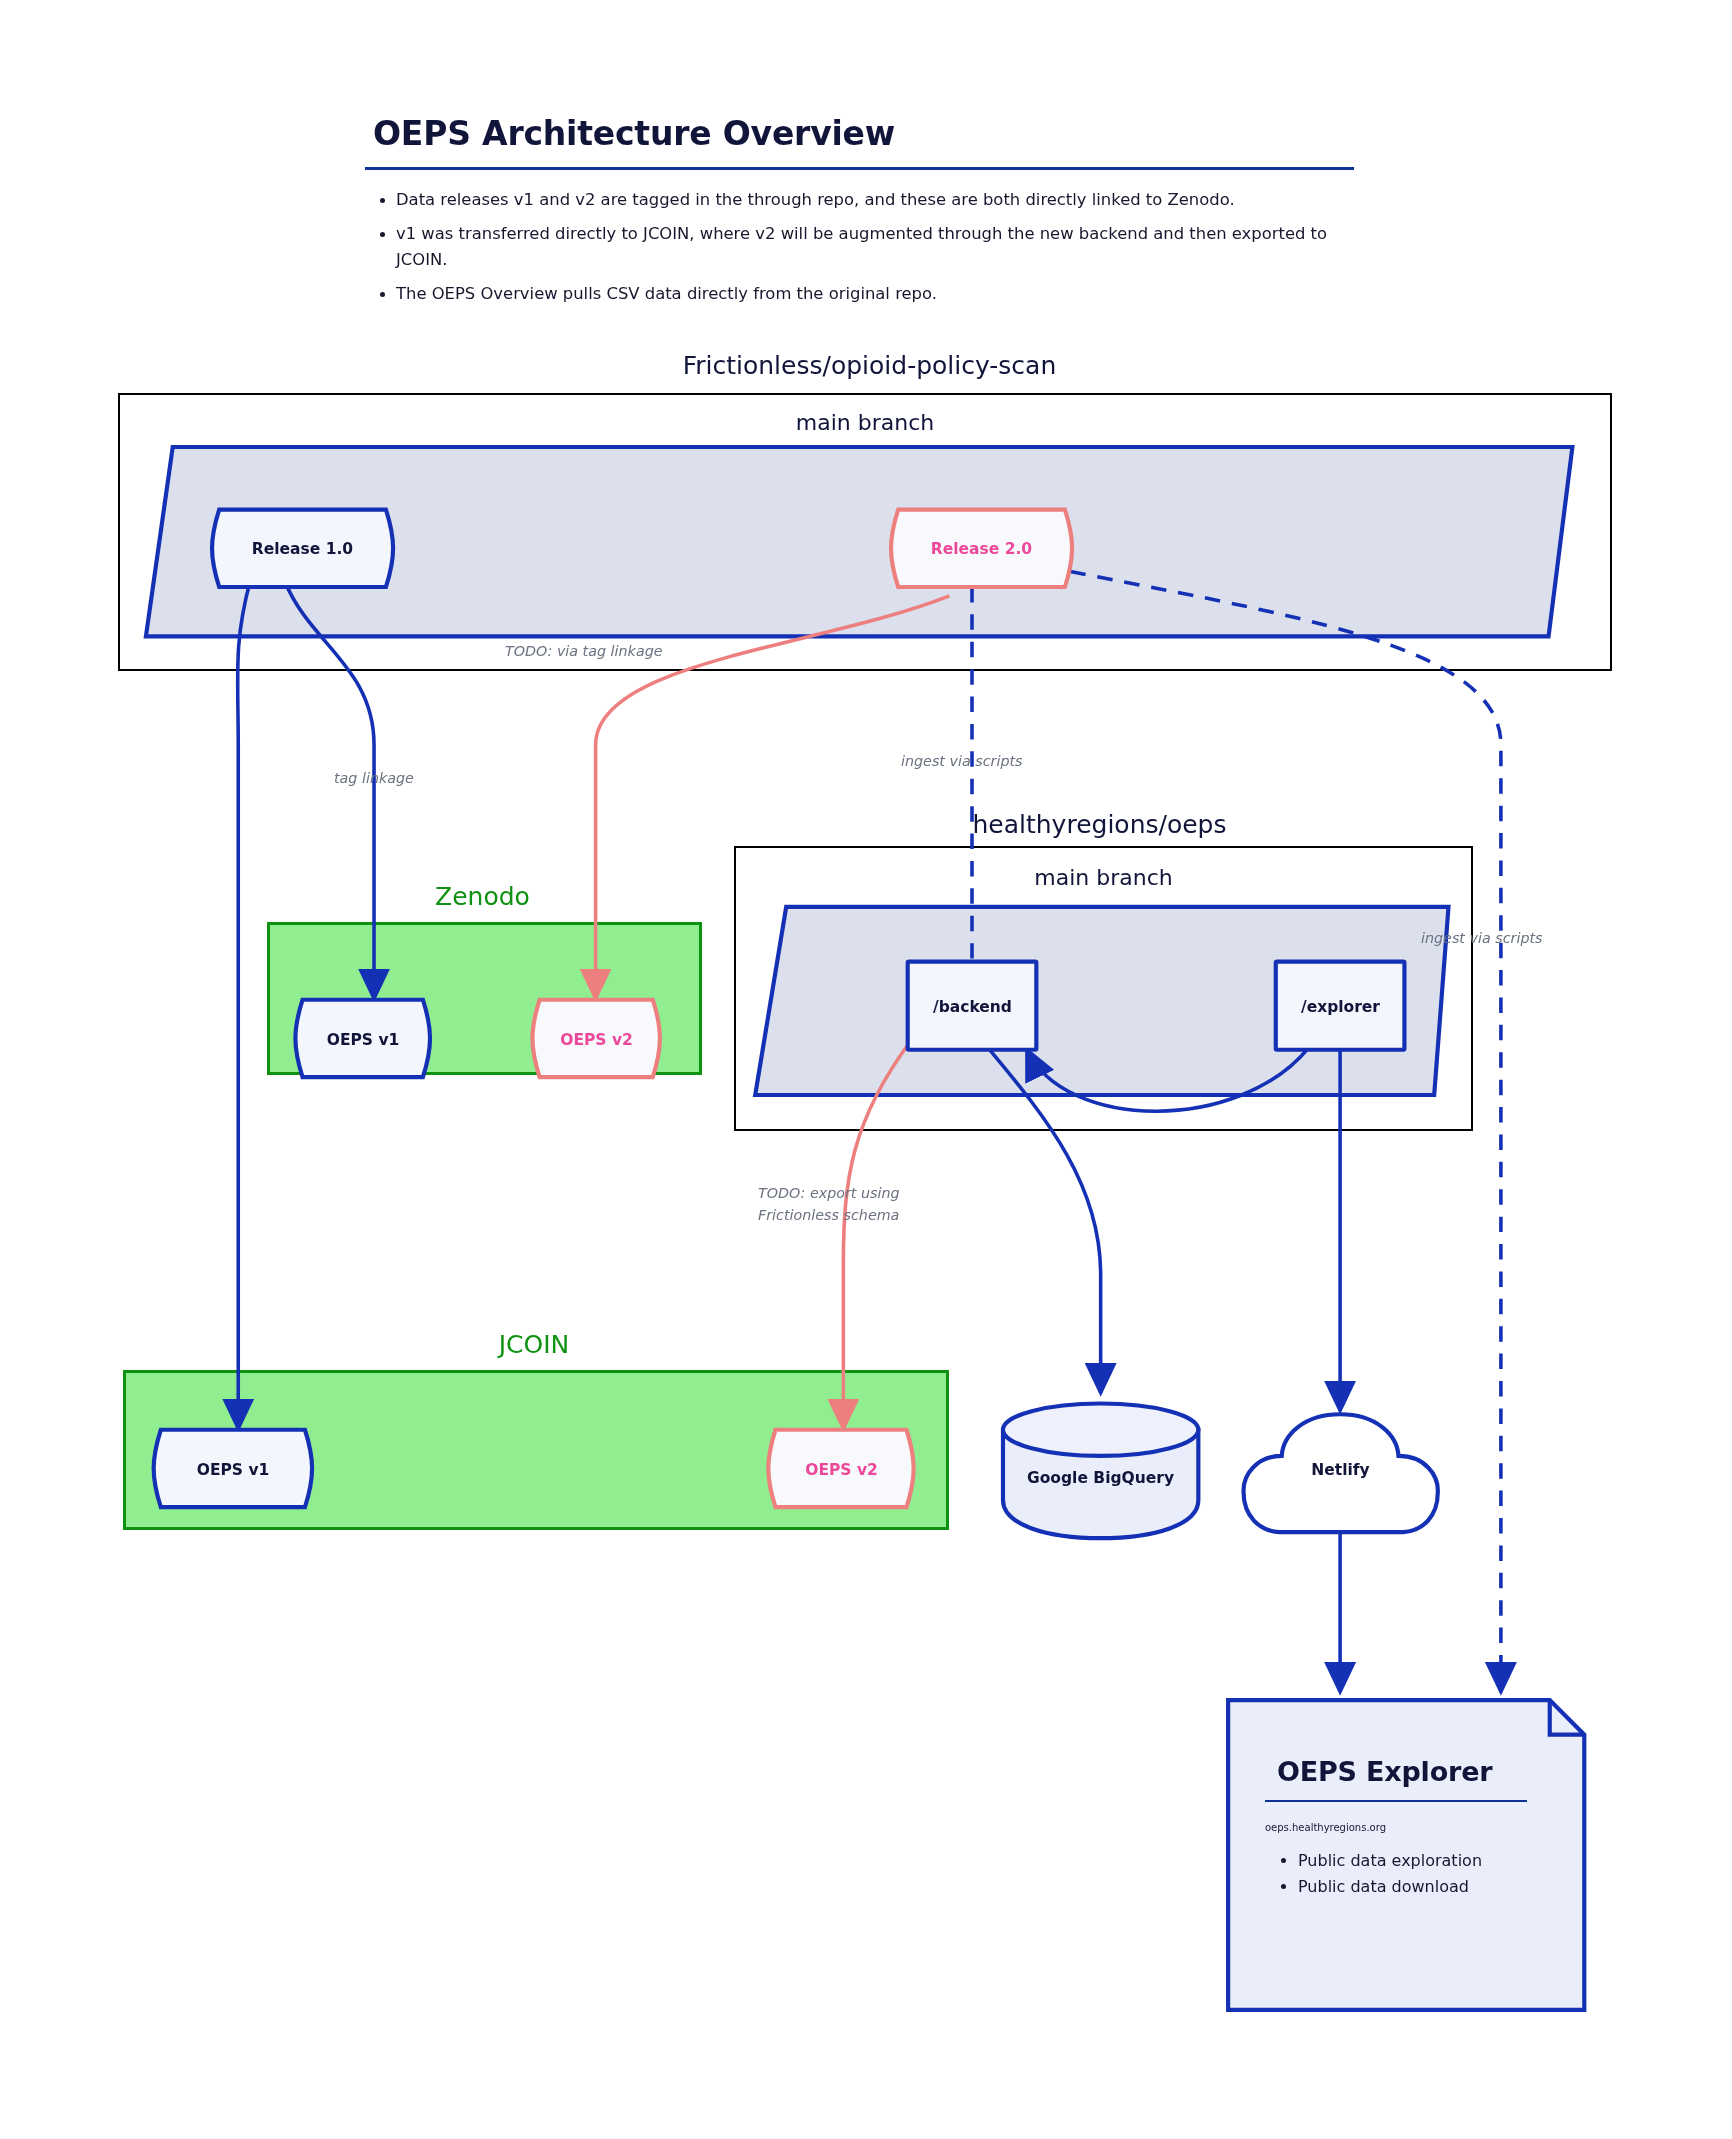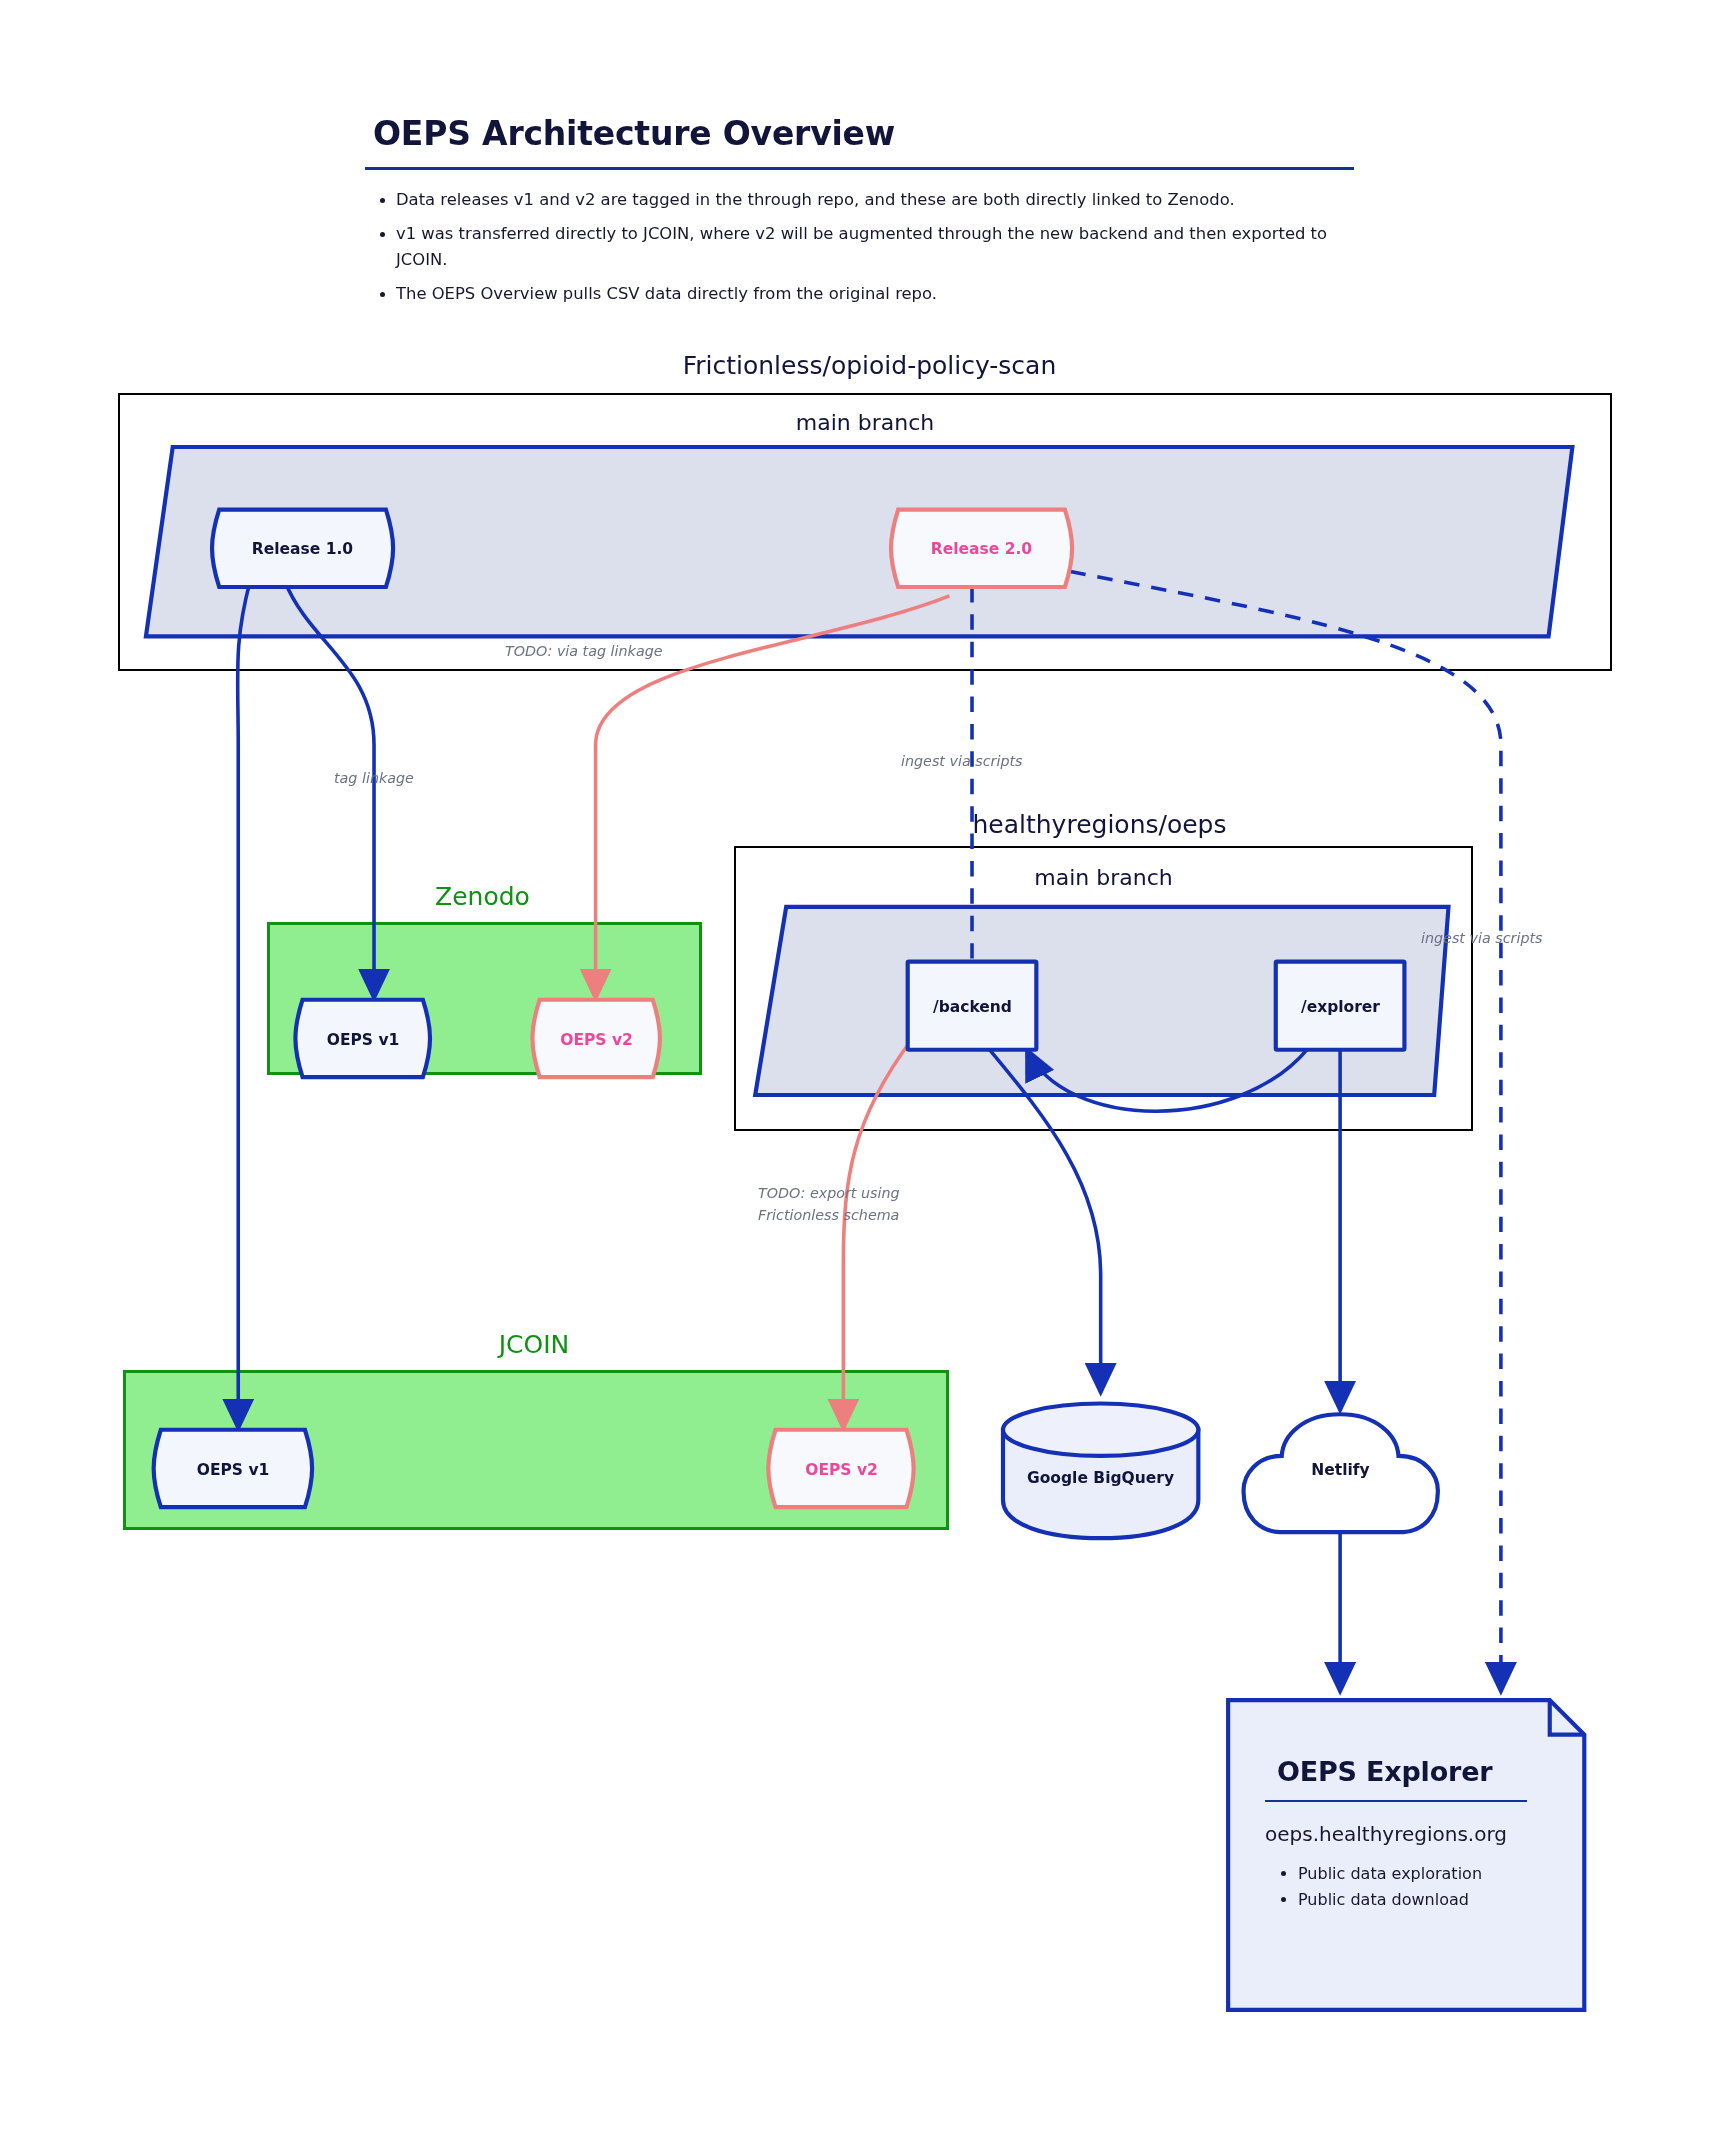--- a/index.html
+++ b/index.html
@@ -144,21 +144,21 @@
     margin: 12px;
     letter-spacing: -0.2px;
   }
   #explorer-rule {
     height: 1.8px;
     background: #10339a;
     margin: 13px 0 0 0;
     width: 262px;
   }
   #explorer-url {
-    font-size: 20px;
+    font-size: 10px;
     color: #17182e;
     margin-top: 20px;
   }
   #explorer-bullets {
     margin: 15.5px 0 0 0;
     padding-left: 33px;
     list-style: disc;
     font-size: 16px;
     color: #17182e;
     line-height: 1.6;

